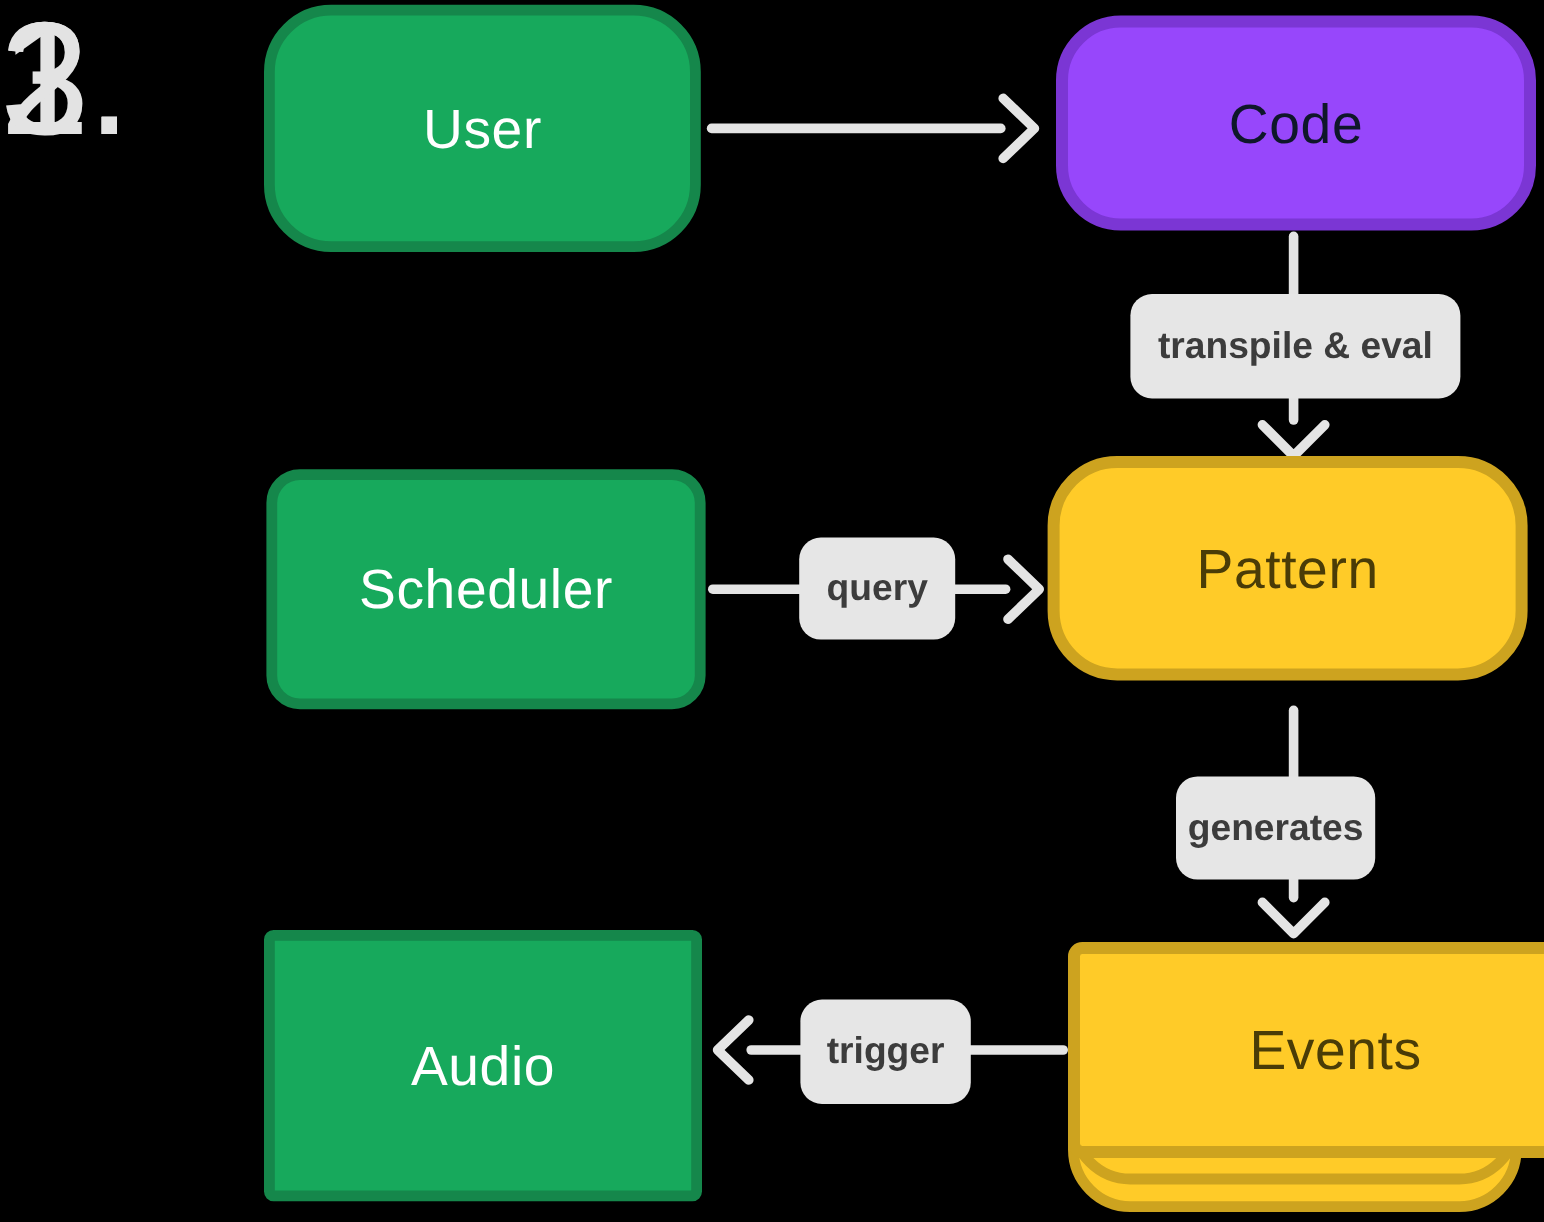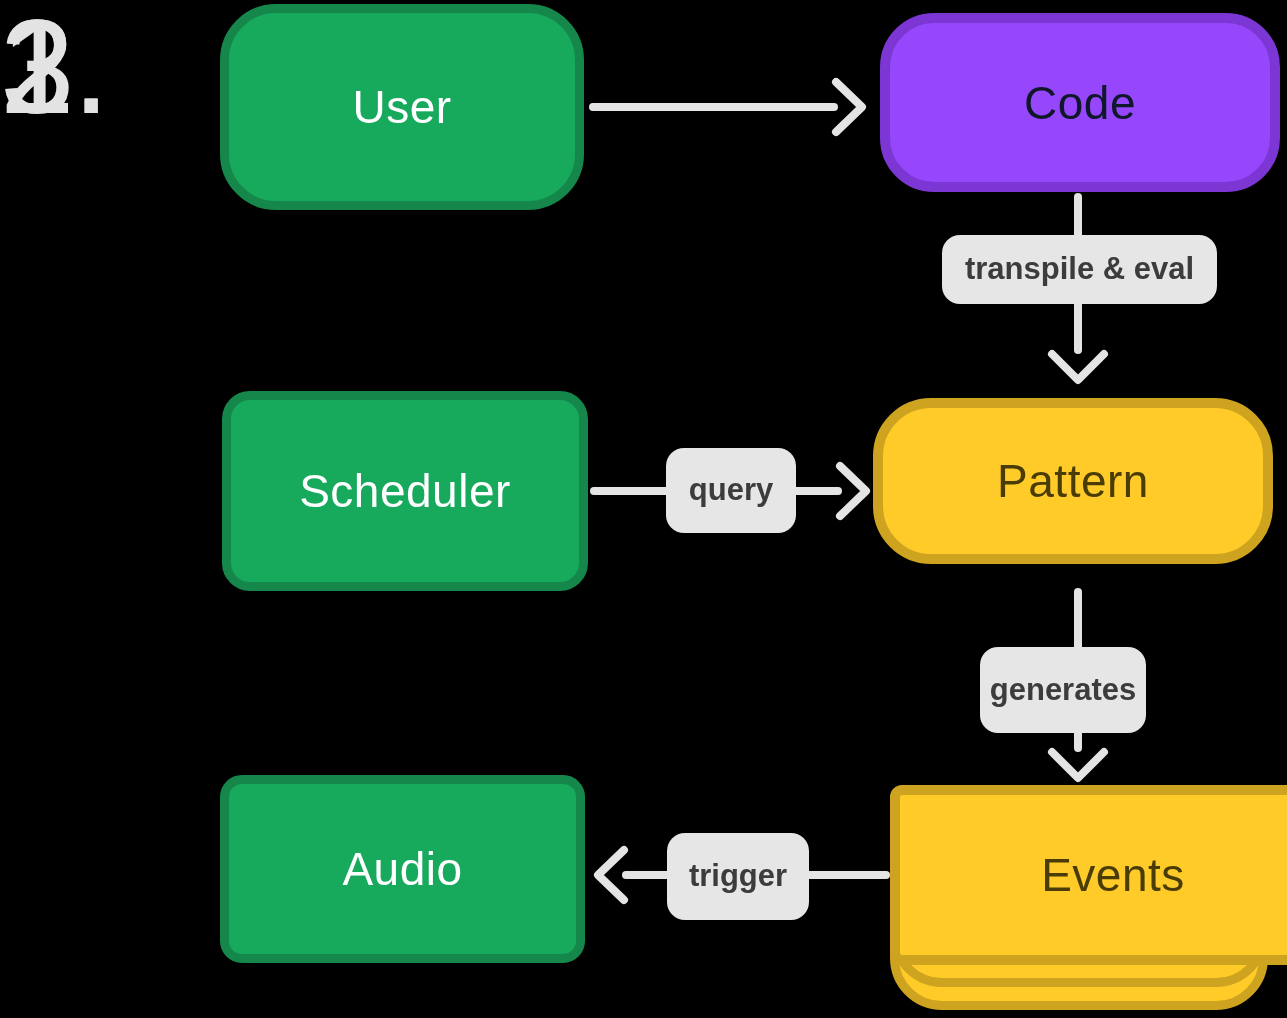--- a/index.html
+++ b/index.html
@@ -31,37 +31,37 @@
   .node{
     position:absolute;z-index:2;display:flex;align-items:center;justify-content:center;
     font-size:46px;letter-spacing:.5px;
   }
   .node.green{background:var(--green-fill);border:9px solid var(--green-border);color:#ffffff;}
   .node.purple{background:var(--purple-fill);border:10px solid var(--purple-border);color:#0f172a;}
   .node.yellow{background:var(--yellow-fill);border:10px solid var(--yellow-border);color:var(--yellow-text);}
   #node-user{left:220;top:4;width:364px;height:206px;border-radius:56px;left:220px;top:4px;}
   #node-code{left:880px;top:13px;width:400px;height:179px;border-radius:54px;}
   #node-scheduler{left:222px;top:391px;width:366px;height:200px;border-radius:28px;}
-  #node-pattern{left:873px;top:398px;width:400px;height:166px;border-radius:58px;}
-  #node-audio{left:220px;top:775px;width:365px;height:188px;border-radius:22px;}
+  #node-pattern{left:873px;top:380px;width:400px;height:187px;border-radius:58px;}
+  #node-audio{left:220px;top:775px;width:365px;height:226px;border-radius:8px;}
   .stack-card{
     position:absolute;z-index:1;width:378px;height:180px;border-radius:52px;
     background:var(--yellow-fill);border:9px solid var(--yellow-border);
   }
   #events-card-3{left:890px;top:830px;}
   #events-card-2{left:890px;top:807px;z-index:2;}
   #node-events{left:890px;top:785px;width:446px;height:180px;border-radius:12px;z-index:3;}
   .edge-label{
     position:absolute;z-index:4;display:flex;flex-direction:column;
     align-items:center;justify-content:center;
     background:var(--label-bg);color:var(--label-text);
     border-radius:18px;font-size:31px;font-weight:700;line-height:1.5;
   }
   #lbl-writes{left:643px;top:34px;width:174px;height:138px;}
-  #lbl-transpile{left:942px;top:235px;width:275px;height:69px;}
+  #lbl-transpile{left:942px;top:245px;width:275px;height:87px;}
   #lbl-query{left:666px;top:448px;width:130px;height:85px;}
   #lbl-generates{left:980px;top:647px;width:166px;height:86px;align-items:center;}
   #lbl-trigger{left:667px;top:833px;width:142px;height:87px;}
 </style>
 </head>
 <body>
 
 <div class="canvas">
 
   <svg class="arrows" width="1287" height="1018" viewBox="0 0 1287 1018">

